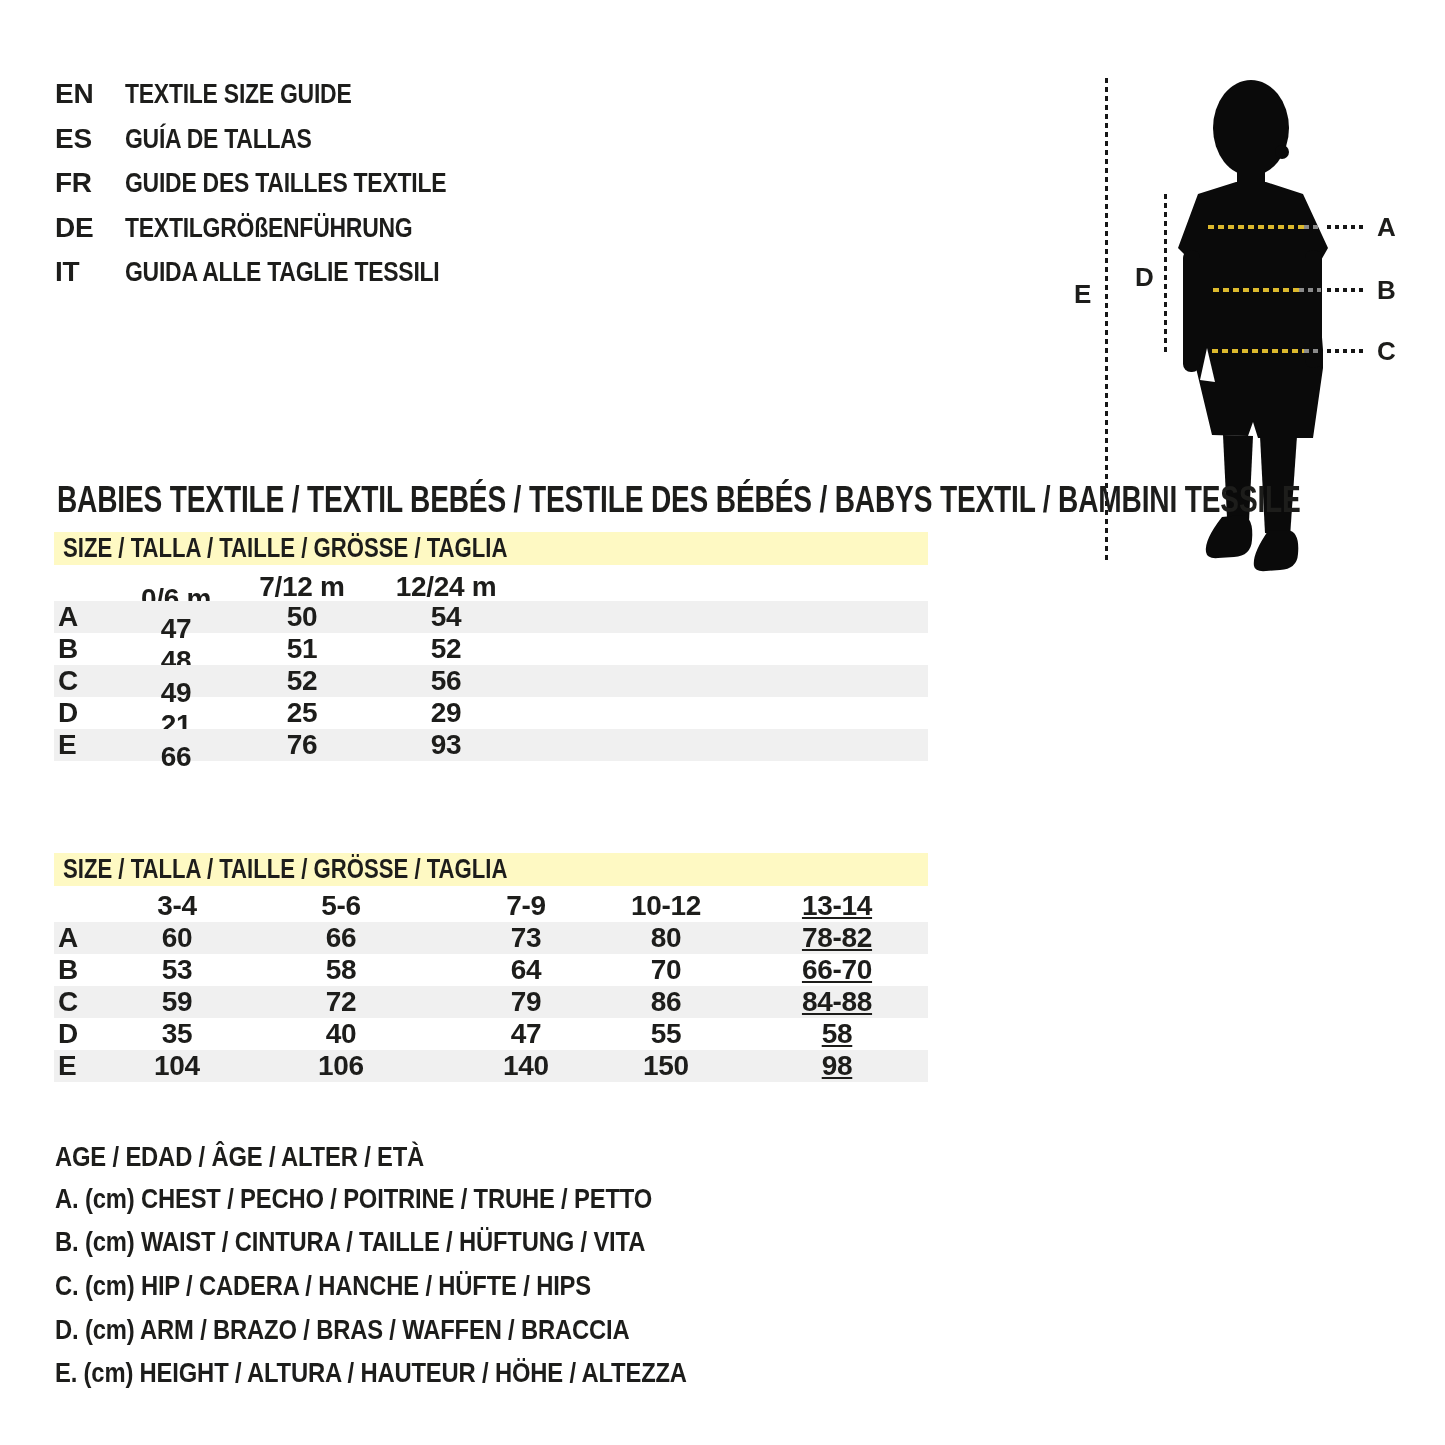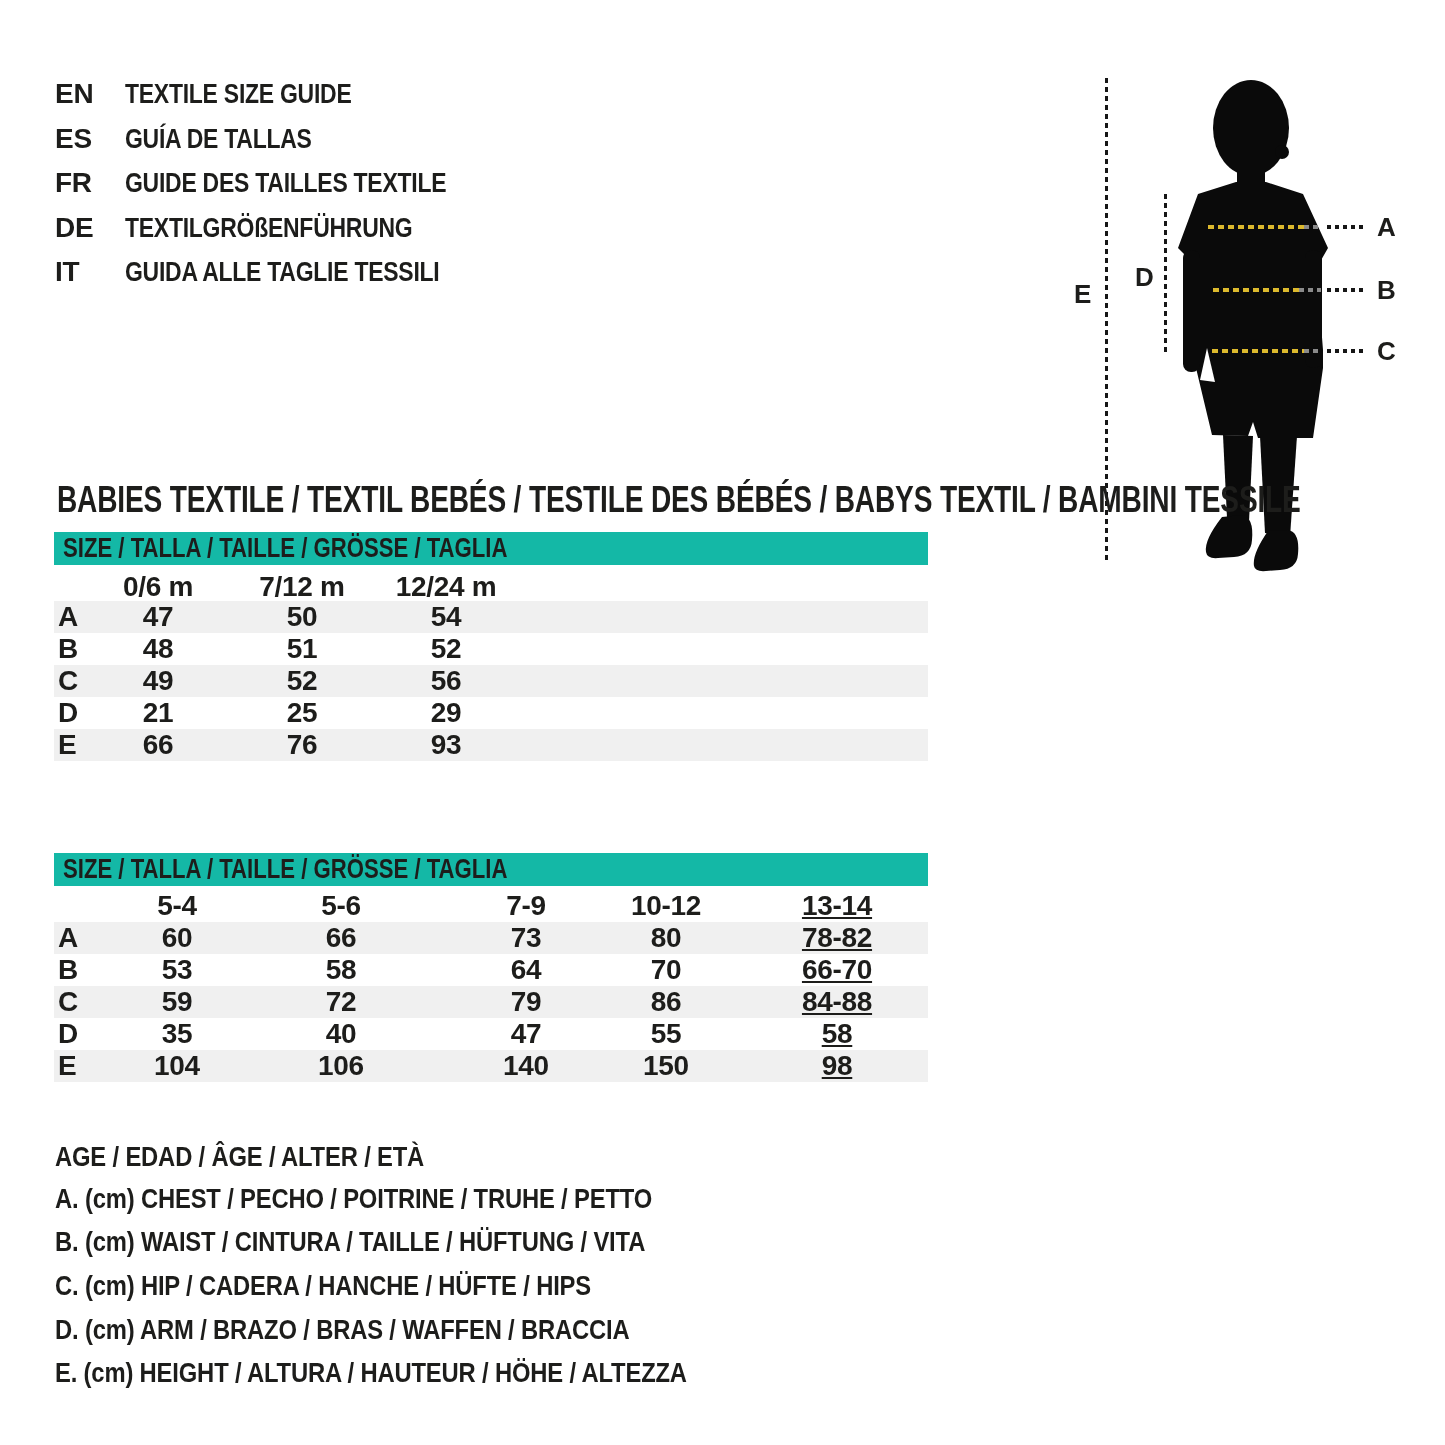--- a/index.html
+++ b/index.html
@@ -16,31 +16,31 @@
 
   
   .lang-row { position:absolute; left:55px; height:30px; line-height:30px; font-size:28px; font-weight:bold; letter-spacing:-0.3px; }
   .lang-code { position:absolute; left:0; width:70px; }
   .lang-title { position:absolute; left:70px; }
 
   
   .section-heading { position:absolute; left:57px; height:30px; line-height:30px; font-size:36px; font-weight:bold; letter-spacing:-0.2px; }
 
   
-  .size-bar { position:absolute; left:54px; width:874px; height:33px; background:#14b8a6; }
+  .size-bar { position:absolute; left:54px; width:874px; height:33px; background:#fef9c3; }
   .size-bar-label { position:absolute; left:9px; top:0; height:33px; line-height:33px; font-size:27px; font-weight:bold; }
 
   
   .t-row { position:absolute; left:54px; width:874px; height:32px; }
   .t-row.striped { background:#f0f0f0; }
   .t-colheads { position:absolute; left:54px; width:874px; height:30px; }
   .cellB { position:absolute; width:110px; text-align:center; font-size:28px; font-weight:bold; line-height:32px; letter-spacing:-0.3px; }
   .cellH { line-height:30px; }
   .rlab { position:absolute; left:4px; width:44px; text-align:left; font-size:28px; font-weight:bold; line-height:32px; }
-  .bt-c1 { left:49px; }  .bt-c2 { left:193px; } .bt-c3 { left:337px; }
+  .bt-c1 { left:67px;margin-top:12px; }  .bt-c2 { left:193px; } .bt-c3 { left:337px; }
   .ct-c1 { left:68px; }  .ct-c2 { left:232px; } .ct-c3 { left:417px; } .ct-c4 { left:557px; } .ct-c5 { left:728px;text-decoration:underline; }
 
   
   .legend-line { position:absolute; left:55px; height:30px; line-height:30px; font-size:28px; font-weight:bold; letter-spacing:-0.2px; }
 
   
   .vdots { position:absolute; width:3px;
     background:repeating-linear-gradient(180deg,#161616 0 5px,transparent 5px 9px); }
   .ydash { position:absolute; height:4px;
     background:repeating-linear-gradient(90deg,#dcb92d 0 6px,transparent 6px 10px); }
@@ -161,21 +161,21 @@
       <span class="cellB bt-c1">66</span>
       <span class="cellB bt-c2">76</span>
       <span class="cellB bt-c3">93</span>
     </div>
   </div>
 
   <div class="size-bar" style="top:853px">
     <span class="size-bar-label"><span class="sx82">SIZE / TALLA / TAILLE / GRÖSSE / TAGLIA</span></span>
   </div>
   <div class="t-colheads" style="top:891px">
-    <span class="cellB cellH ct-c1">5-4</span>
+    <span class="cellB cellH ct-c1">3-4</span>
     <span class="cellB cellH ct-c2">5-6</span>
     <span class="cellB cellH ct-c3">7-9</span>
     <span class="cellB cellH ct-c4">10-12</span>
     <span class="cellB cellH ct-c5">13-14</span>
   </div>
   <div>
     <div class="t-row striped" style="top:922px">
       <span class="rlab">A</span>
       <span class="cellB ct-c1">60</span>
       <span class="cellB ct-c2">66</span>

